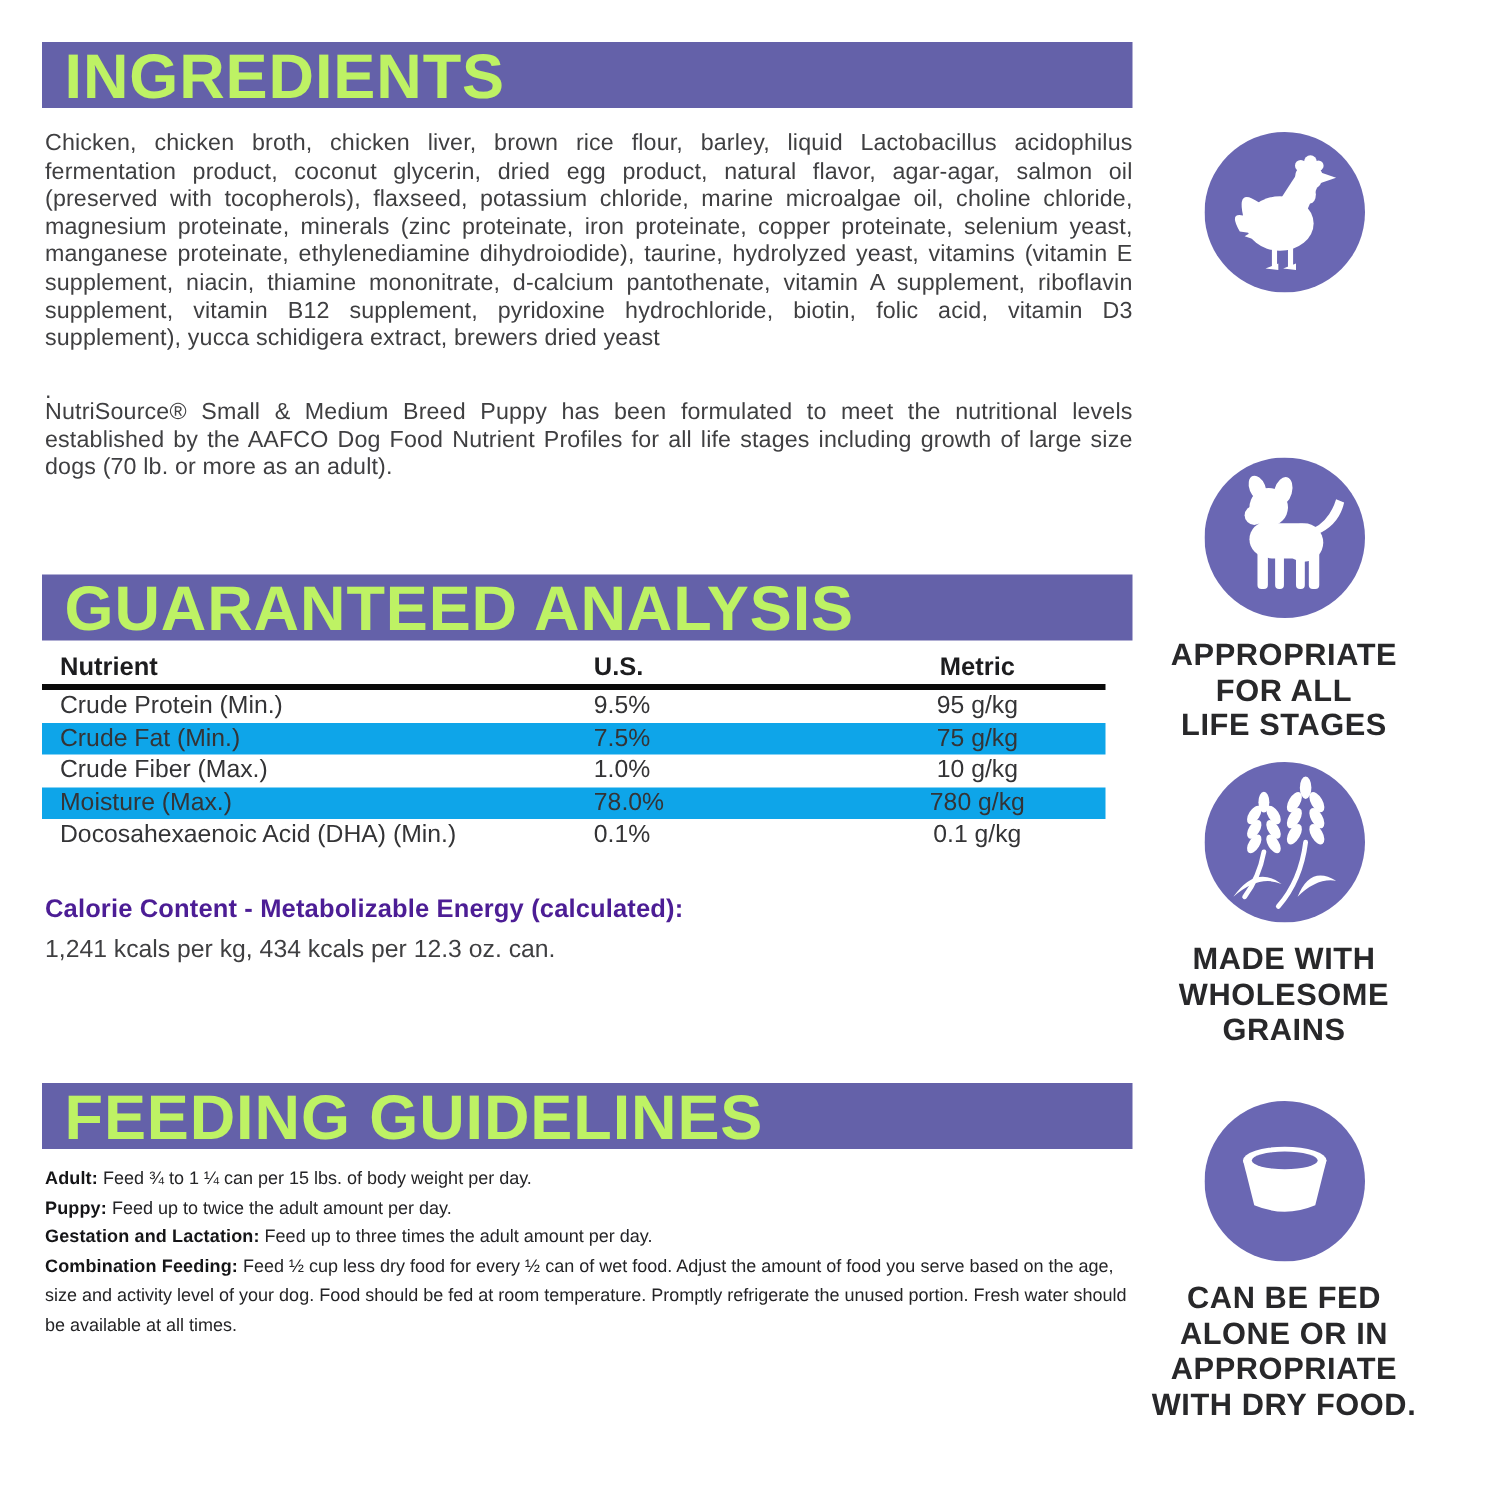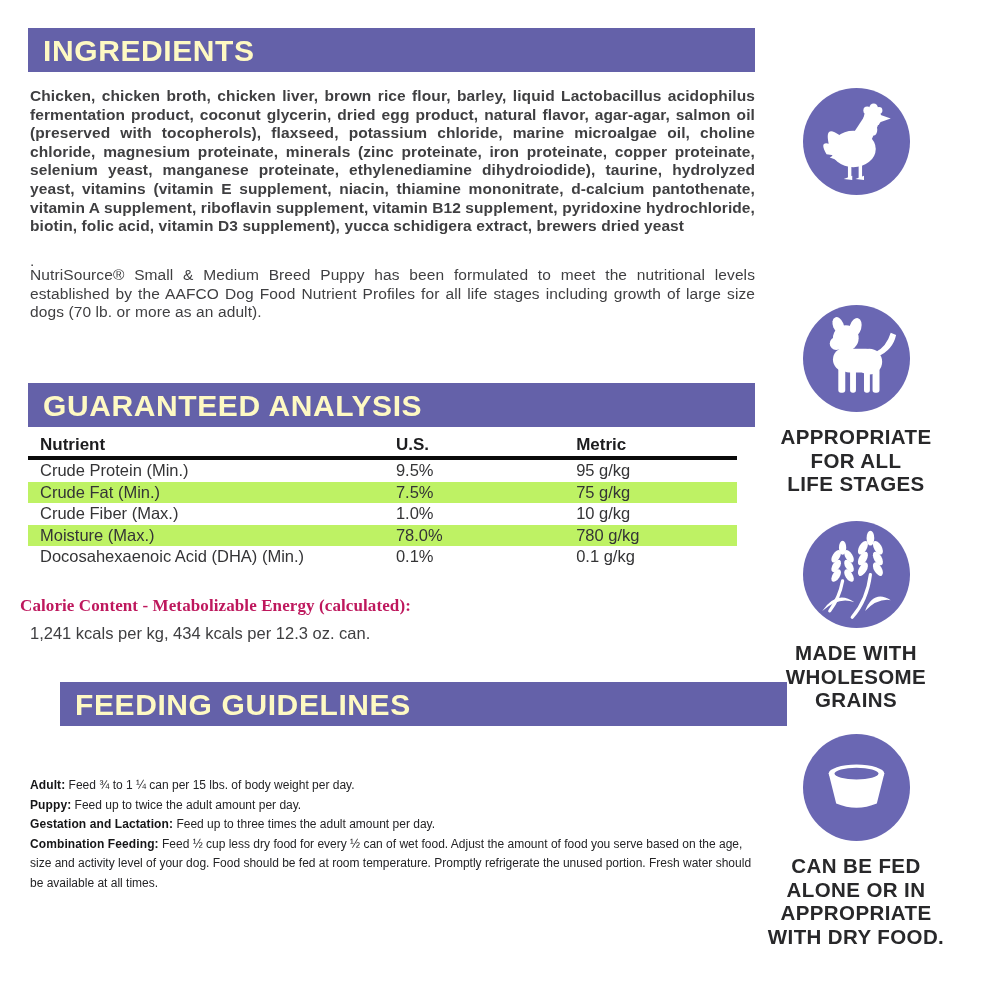--- a/index.html
+++ b/index.html
@@ -7,80 +7,80 @@
     position:relative;
     width:1000px;height:1000px;
     background:#ffffff;
     font-family:"Liberation Sans", sans-serif;
     color:#3c3c3e;
     overflow:hidden;
   }
   .banner{
     position:absolute;left:28px;width:727px;height:44px;
     background:#6461a9;
-    color:#fef9c3;
+    color:#bef264;
     font-weight:700;
-    font-size:30px;
+    font-size:42px;
     letter-spacing:0.6px;
     line-height:45px;
     padding-left:15px;
     box-sizing:border-box;
     white-space:nowrap;
   }
   #banner-ingredients{top:28px;}
   #banner-analysis{top:383px;}
-  #banner-feeding{top:682px;margin-left:32px;}
+  #banner-feeding{top:722px;}
 
   .bodytext{
     position:absolute;left:30px;width:725px;
     font-size:15.5px;
     line-height:18.6px;
     letter-spacing:0.1px;
     color:#3f3f41;
     text-align:justify;
   }
-  #ingredients-text{top:87px;font-weight:bold;}
+  #ingredients-text{top:87px;}
   #period-line{top:252px;text-align:left;}
   #aafco-text{top:266px;}
 
   
   #analysis-table{
     position:absolute;left:28px;top:433px;width:709px;
     font-size:16.5px;color:#343436;
   }
   .t-row{display:flex;align-items:center;height:21.5px;gap:20px;}
   .t-head{font-weight:700;color:#1d1d1f;font-size:17px;height:23px;border-bottom:4px solid #0a0a0a;}
   .c1{width:52%;padding-left:12px;box-sizing:border-box;text-align:left;}
   .c2{width:24%;}
-  .c3{width:24%;text-align:left;padding-right:10px;box-sizing:border-box;}
-  .alt{background:#bef264;}
+  .c3{width:24%;text-align:center;padding-right:10px;box-sizing:border-box;}
+  .alt{background:#0ea5e9;}
 
   #calorie-heading{
-    position:absolute;left:20px;top:596px;width:700px;
-    font-weight:700;font-size:17px;color:#be185d;letter-spacing:0.1px;font-family:Liberation Serif, serif;
+    position:absolute;left:30px;top:596px;width:700px;
+    font-weight:700;font-size:17px;color:#4c1d95;letter-spacing:0.1px;
   }
   #calorie-value{
     position:absolute;left:30px;top:624px;width:700px;
     font-size:16.5px;color:#3f3f41;
   }
 
   #feeding-text{
     position:absolute;left:30px;top:776px;width:727px;
     font-size:12px;line-height:19.5px;color:#242426;
   }
   #feeding-text b{color:#151517;letter-spacing:0.1px;}
 
   
   .badge{
     position:absolute;left:765px;width:182px;
     display:flex;flex-direction:column;align-items:center;
   }
   #badge-0{top:88px;}
   #badge-1{top:305px;}
-  #badge-2{top:521px;justify-content:space-between;}
+  #badge-2{top:508px;justify-content:space-between;}
   #badge-3{top:734px;}
   .badge svg{width:107px;height:107px;display:block;}
   .caption{
     margin-top:13px;
     text-align:center;
     font-weight:700;
     font-size:20.5px;
     line-height:23.5px;
     letter-spacing:0.4px;
     color:#28282a;

